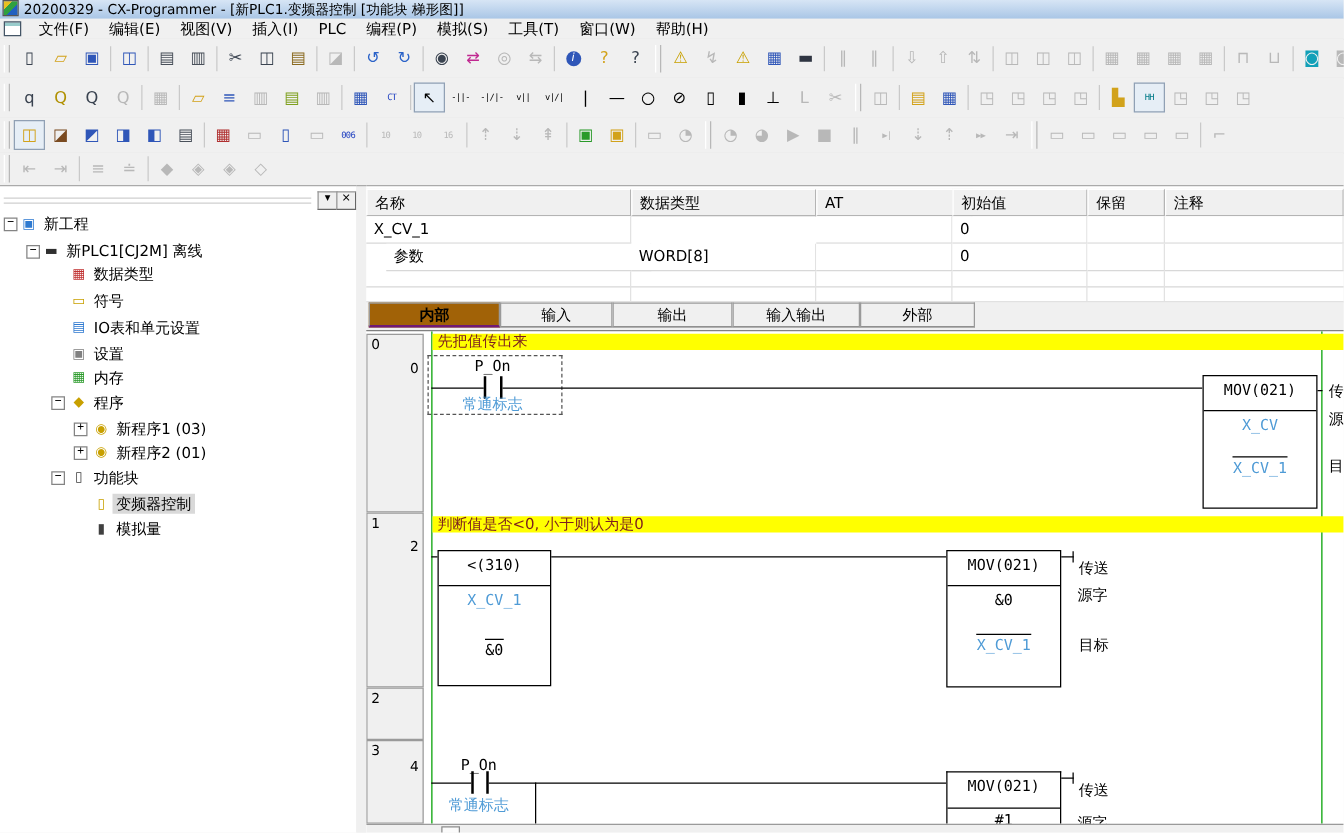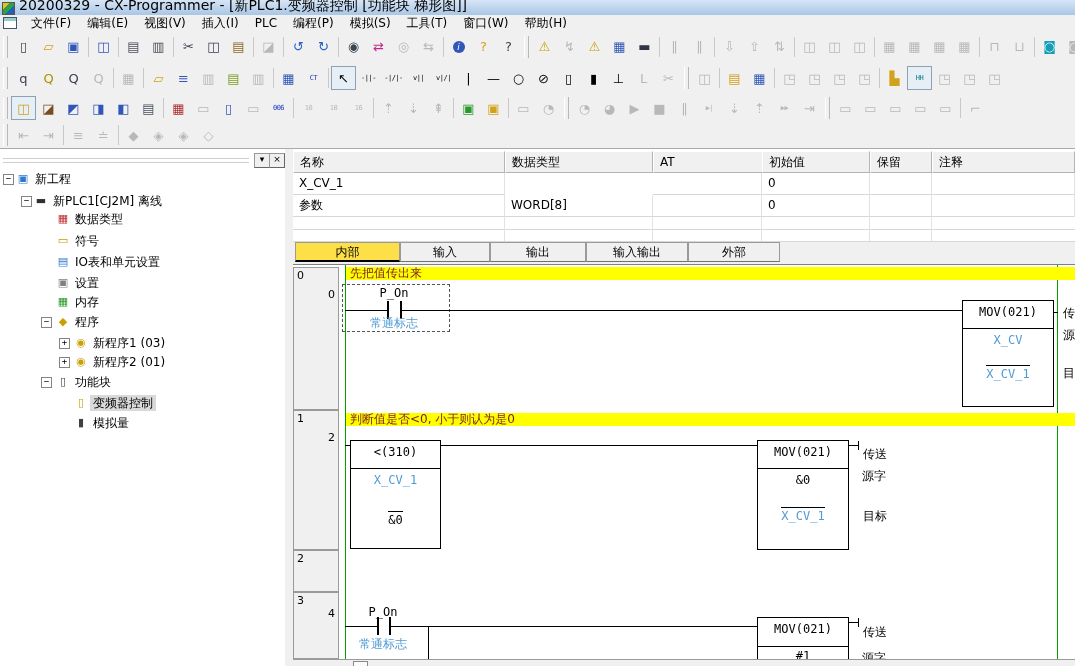--- a/index.html
+++ b/index.html
@@ -1,21 +1,21 @@
 <!DOCTYPE html>
 <html><head>
 <meta charset="utf-8">
 <style>
   html,body{margin:0;padding:0}
   body{width:1075px;height:666px;position:relative;overflow:hidden;background:#f0f0f0;
        font-family:"DejaVu Sans","Liberation Sans",sans-serif;font-size:12px;color:#000}
   .abs{position:absolute}
   
   #titlebar{left:0;top:0;width:1075px;height:15px;background:linear-gradient(#d7e5f5,#a9c6e6);
-            display:flex;align-items:flex-end;font-size:14px;white-space:nowrap;overflow:hidden}
+            display:flex;align-items:flex-start;font-size:11px;white-space:nowrap;overflow:hidden}
   #appicon{width:11px;height:11px;margin:0 4px 0 2px;background:linear-gradient(135deg,#e8c020 0 30%,#30a040 30% 60%,#2060c0 60%);border:1px solid #555}
   
   #menubar{left:0;top:15px;width:1075px;height:16px;background:#f0f0f0;border-bottom:1px solid #e0e0e0;
            display:flex;align-items:center}
   .mitem{padding:16px 8px;height:16px;line-height:16px;font-size:12px}
   #mdiicon{width:12px;height:10px;border:1px solid #456;background:linear-gradient(#9cc 0 3px,#fff 3px);margin:0 6px 0 3px}
   
   .tbrow{left:0;width:1075px;background:#f0f0f0;display:flex;align-items:center;border-bottom:1px solid #e3e3e3}
   #tb1{top:31px;height:31px} #tb2{top:62px;height:32px} #tb3{top:94px;height:28px} #tb4{top:122px;height:26px}
   .tbtn{width:23px;height:22px;display:flex;align-items:center;justify-content:center;flex:none;
@@ -46,21 +46,21 @@
   
   .hcell{position:absolute;height:22px;background:#f0f0f0;border-right:1px solid #b4b4b4;border-bottom:1px solid #b4b4b4;
          border-top:1px solid #fff;border-left:1px solid #fff;line-height:21px;padding-left:6px;box-sizing:border-box}
   .ccell{position:absolute;height:22px;border-right:1px solid #e2e2e2;border-bottom:1px solid #d8d8d8;
          line-height:21px;padding-left:6px;box-sizing:border-box;background:#fff}
   .erow{position:absolute;border-bottom:1px solid #d8d8d8}
   
   #tabbar{left:0;top:93px;width:782px;height:22px;background:#f0f0f0;display:flex}
   .tab{height:20px;background:#f0f0f0;border:1px solid #9a9a9a;border-bottom-color:#707070;
        text-align:center;line-height:19px;box-sizing:border-box;flex:none;font-size:12px}
-  .tab.active{background:#fde047;border-bottom:2px solid #000000;font-weight:normal}
+  .tab.active{background:#a16207;border-bottom:2px solid #701a75;font-weight:bold}
   
   #ladder{left:0;top:115px;width:782px;height:403px;background:#fff;border-top:1px solid #808080;overflow:hidden}
   .mcell{position:absolute;left:0;width:46px;background:#f0f0f0;border:1px solid #9a9a9a;box-sizing:border-box}
   .rnum{position:absolute;left:3px;top:1px;font-size:11px}
   .rstep{position:absolute;right:3px;top:20px;font-size:11px}
   .bus{position:absolute;width:1px;background:#00a000}
   .wire{position:absolute;background:#000}
   .lcomment{position:absolute;left:53px;width:729px;height:13px;background:#ffff00;color:#7c1f1f;
             font-size:12px;line-height:13px;padding-left:4px;box-sizing:border-box;white-space:nowrap;overflow:hidden}
   .lmono{font-family:"DejaVu Sans Mono","Liberation Mono",monospace;font-size:12px}
@@ -587,21 +587,21 @@
       <div class="hcell" style="left: 212px; top: 2px; width: 148px;">数据类型</div>
       <div class="hcell" style="left: 360px; top: 2px; width: 125px;">AT</div>
       <div class="hcell" style="left: 469px; top: 2px; width: 108px;">初始值</div>
       <div class="hcell" style="left: 577px; top: 2px; width: 62px;">保留</div>
       <div class="hcell" style="left: 639px; top: 2px; width: 143px;">注释</div>
       <div class="ccell" style="left: 0px; top: 24px; width: 212px;">X_CV_1</div>
       <div class="ccell" style="left: 360px; top: 24px; width: 109px;"></div>
       <div class="ccell" style="left: 469px; top: 24px; width: 108px;">0</div>
       <div class="ccell" style="left: 577px; top: 24px; width: 62px;"></div>
       <div class="ccell" style="left: 639px; top: 24px; width: 143px;"></div>
-      <div class="ccell" style="left: 0px; top: 46px; width: 212px;">参数</div>
+      <div class="ccell" style="left: 16px; top: 46px; width: 212px;">参数</div>
       <div class="ccell" style="left: 212px; top: 46px; width: 148px;">WORD[8]</div>
       <div class="ccell" style="left: 360px; top: 46px; width: 109px;"></div>
       <div class="ccell" style="left: 469px; top: 46px; width: 108px;">0</div>
       <div class="ccell" style="left: 577px; top: 46px; width: 62px;"></div>
       <div class="ccell" style="left: 639px; top: 46px; width: 143px;"></div>
       <div class="erow" style="left: 0px; top: 68px; width: 782px; height: 12px;"></div>
       <div style="position: absolute; width: 1px; height: 12px; background: rgb(226, 226, 226); left: 211px; top: 68px;"></div>
       <div style="position: absolute; width: 1px; height: 12px; background: rgb(226, 226, 226); left: 359px; top: 68px;"></div>
       <div style="position: absolute; width: 1px; height: 12px; background: rgb(226, 226, 226); left: 468px; top: 68px;"></div>
       <div style="position: absolute; width: 1px; height: 12px; background: rgb(226, 226, 226); left: 576px; top: 68px;"></div>

